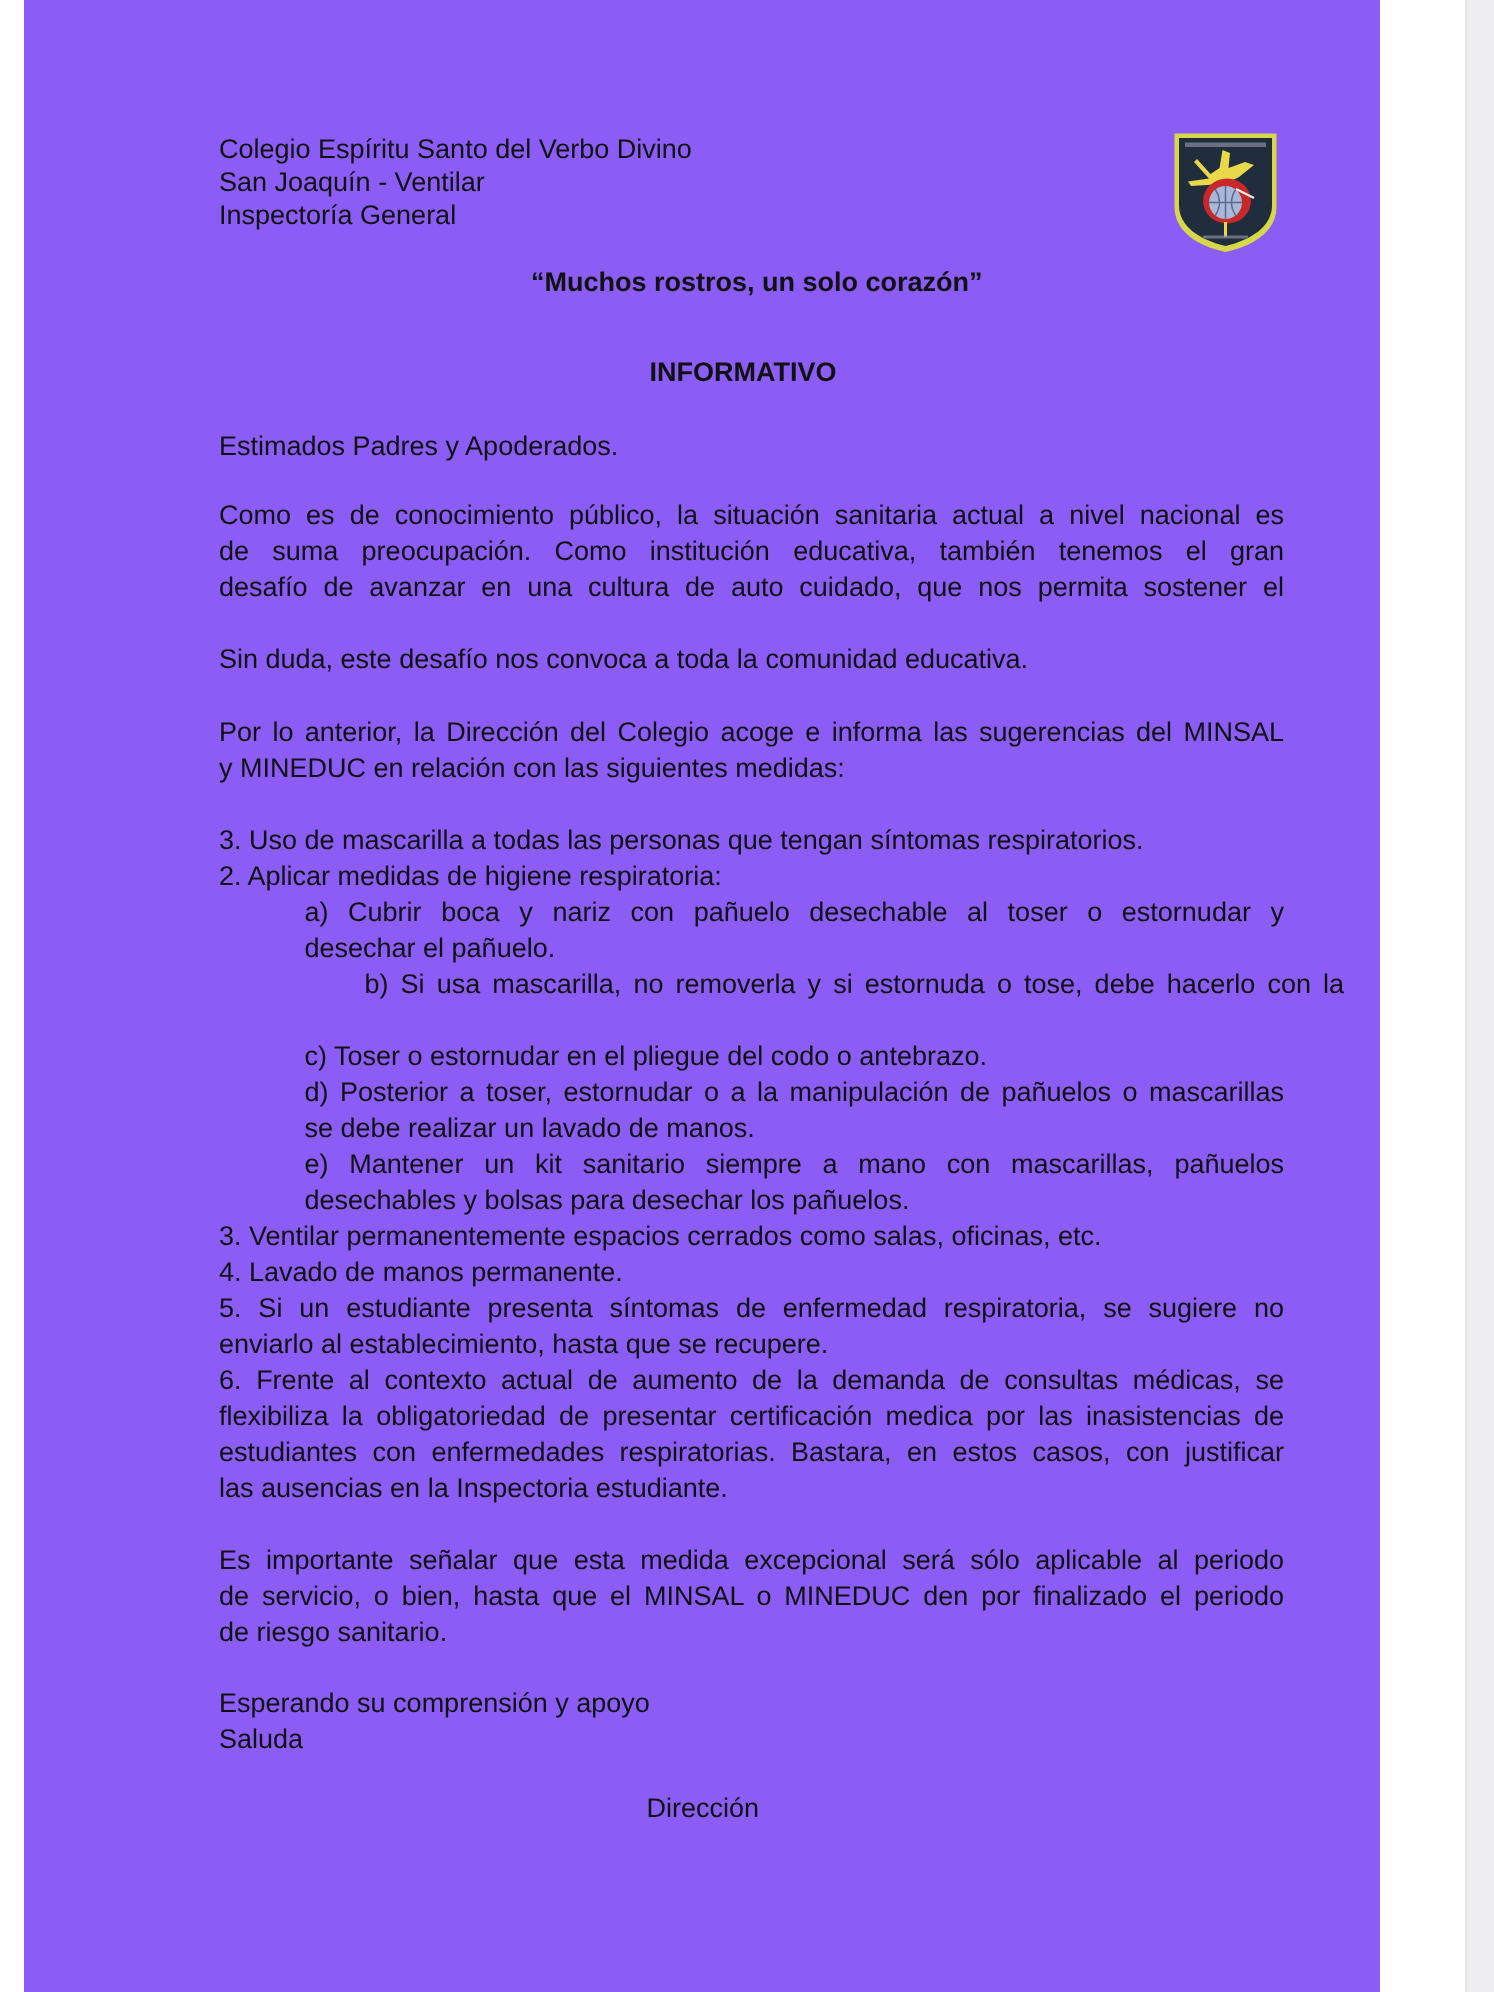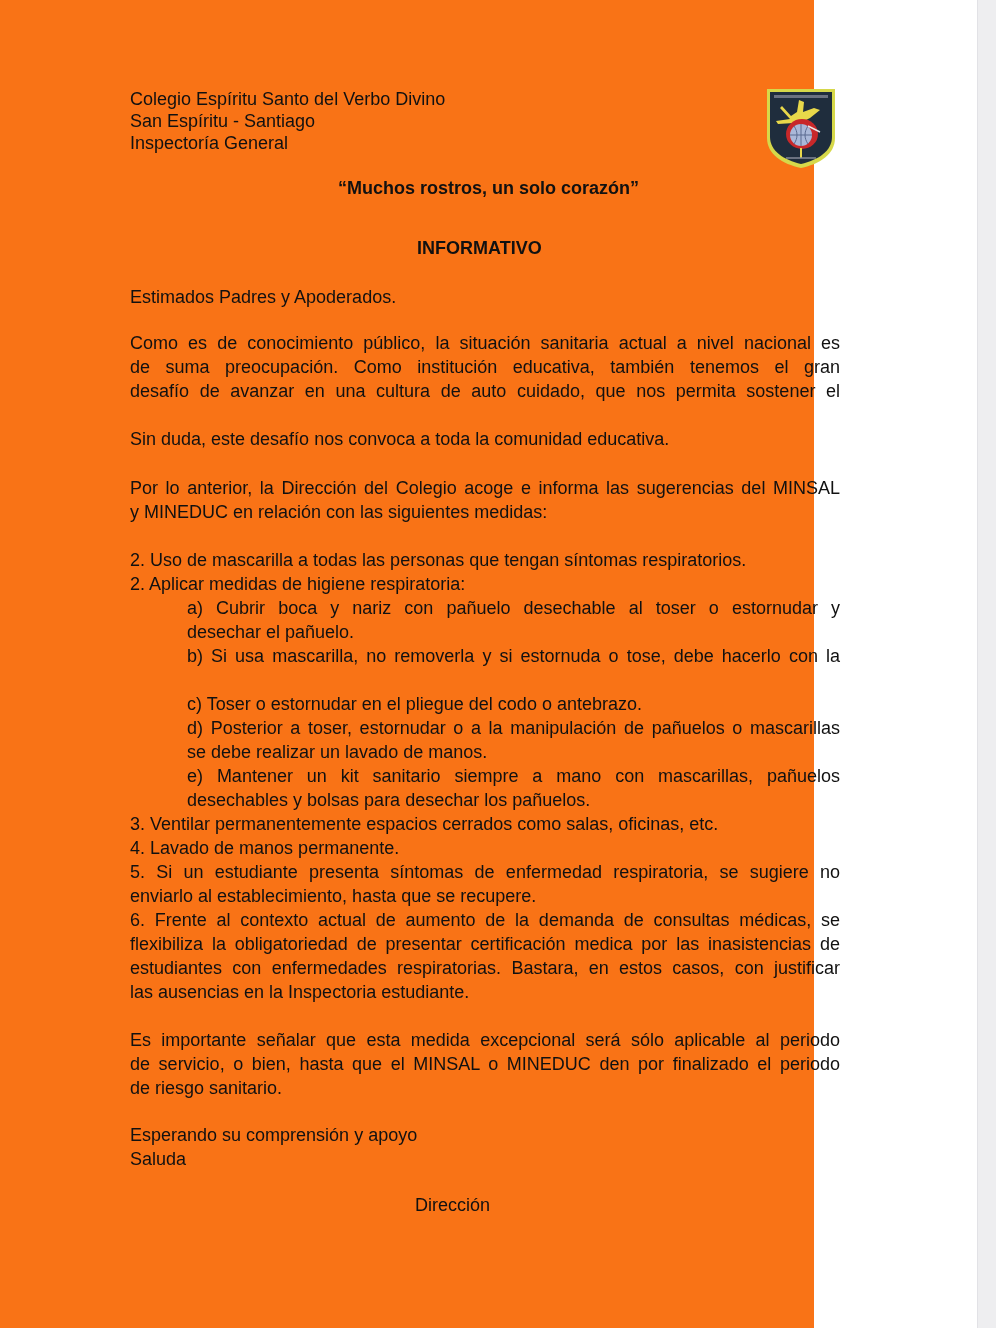--- a/index.html
+++ b/index.html
@@ -2,37 +2,37 @@
 <html><head>
 <meta charset="utf-8">
 <style>
   html, body { margin:0; padding:0; }
   body {
     width:996px; height:1328px; position:relative; overflow:hidden;
     background:#ffffff;
     font-family:"Liberation Sans", sans-serif;
     color:#111111;
   }
-  .page { position:absolute; left:0; top:0; width:814px; height:1328px; background:#f97316; }
+  .page { position:absolute; left:16px; top:0; width:904px; height:1328px; background:#8b5cf6; }
   .side-strip { position:absolute; left:977px; top:0; width:19px; height:1328px; background:#eeeef0; border-left:1px solid #e2e2e6; }
   .line { position:absolute; left:130px; font-size:18px; line-height:22px; white-space:nowrap; }
   .just { width:710px; text-align:justify; text-align-last:justify; white-space:normal; }
   .sub { left:187px; }
   .sub.just { width:653px; }
   .center { left:0; width:977px; text-align:center; }
   .bold { font-weight:bold; }
   .crest { position:absolute; left:764px; top:86px; width:74px; height:84px; }
 </style>
 </head>
 <body>
 
 <div class="page">
 
   <div class="line" style="top:88px;">Colegio Espíritu Santo del Verbo Divino</div>
-  <div class="line" style="top:110px;">San Espíritu - Santiago</div>
+  <div class="line" style="top:110px;">San Joaquín - Ventilar</div>
   <div class="line" style="top:132px;">Inspectoría General</div>
 
   <svg class="crest" viewBox="0 0 74 84">
     <path d="M3 3 H71 V52 C71 68 56 78 37 82 C18 78 3 68 3 52 Z" fill="#d6d84a"></path>
     <path d="M6 6 H68 V51 C68 65 54 74 37 78 C20 74 6 65 6 51 Z" fill="#1f2d3d"></path>
     <rect x="10" y="9" width="54" height="3" fill="#8a8f9c" opacity="0.7"></rect>
     <path d="M18 20 L27 30 L33 26 L35 14 L40 16 L39 26 L50 22 L56 24 L46 32 L38 36 L30 37 L14 38 L12 35 L26 33 L16 22 Z" fill="#e8d84a"></path>
     <ellipse cx="38" cy="48" rx="16" ry="15" fill="#c8282a"></ellipse>
     <circle cx="37" cy="49" r="11" fill="#aab8d8"></circle>
     <path d="M26 49 H48 M37 38 V60 M30 40 C34 46 34 52 30 58 M44 40 C40 46 40 52 44 58" stroke="#5a6a90" stroke-width="1" fill="none"></path>
@@ -47,27 +47,27 @@
   <div class="line" style="top:286px;">Estimados Padres y Apoderados.</div>
 
   <div class="line just" style="top: 332px; white-space: normal;">Como es de conocimiento público, la situación sanitaria actual a nivel nacional es</div>
   <div class="line just" style="top: 356px; white-space: normal;">de suma preocupación. Como institución educativa, también tenemos el gran</div>
   <div class="line just" style="top: 380px; white-space: normal;">desafío de avanzar en una cultura de auto cuidado, que nos permita sostener el</div>
   <div class="line" style="top:428px;">Sin duda, este desafío nos convoca a toda la comunidad educativa.</div>
 
   <div class="line just" style="top: 477px; white-space: normal;">Por lo anterior, la Dirección del Colegio acoge e informa las sugerencias del MINSAL</div>
   <div class="line" style="top:501px;">y MINEDUC en relación con las siguientes medidas:</div>
 
-  <div class="line" style="top:549px;">2. Uso de mascarilla a todas las personas que tengan síntomas respiratorios.</div>
+  <div class="line" style="top:549px;">3. Uso de mascarilla a todas las personas que tengan síntomas respiratorios.</div>
   <div class="line" style="top:573px;">2. Aplicar medidas de higiene respiratoria:</div>
 
   <div class="line sub just" style="top: 597px; white-space: normal;">a) Cubrir boca y nariz con pañuelo desechable al toser o estornudar y</div>
   <div class="line sub" style="top:621px;">desechar el pañuelo.</div>
 
-  <div class="line sub just" style="top: 645px; white-space: normal;">b) Si usa mascarilla, no removerla y si estornuda o tose, debe hacerlo con la</div>
+  <div class="line sub just" style="top: 645px; white-space: normal; margin-left: 40px;">b) Si usa mascarilla, no removerla y si estornuda o tose, debe hacerlo con la</div>
 
   <div class="line sub" style="top:693px;text-align:center;">c) Toser o estornudar en el pliegue del codo o antebrazo.</div>
 
   <div class="line sub just" style="top: 717px; white-space: normal;">d) Posterior a toser, estornudar o a la manipulación de pañuelos o mascarillas</div>
   <div class="line sub just" style="top: 765px; white-space: normal;">e) Mantener un kit sanitario siempre a mano con mascarillas, pañuelos</div>
 
   <div class="line sub" style="top:741px;">se debe realizar un lavado de manos.</div>
   <div class="line sub" style="top:789px;">desechables y bolsas para desechar los pañuelos.</div>
 
   <div class="line" style="top:813px;">3. Ventilar permanentemente espacios cerrados como salas, oficinas, etc.</div>

